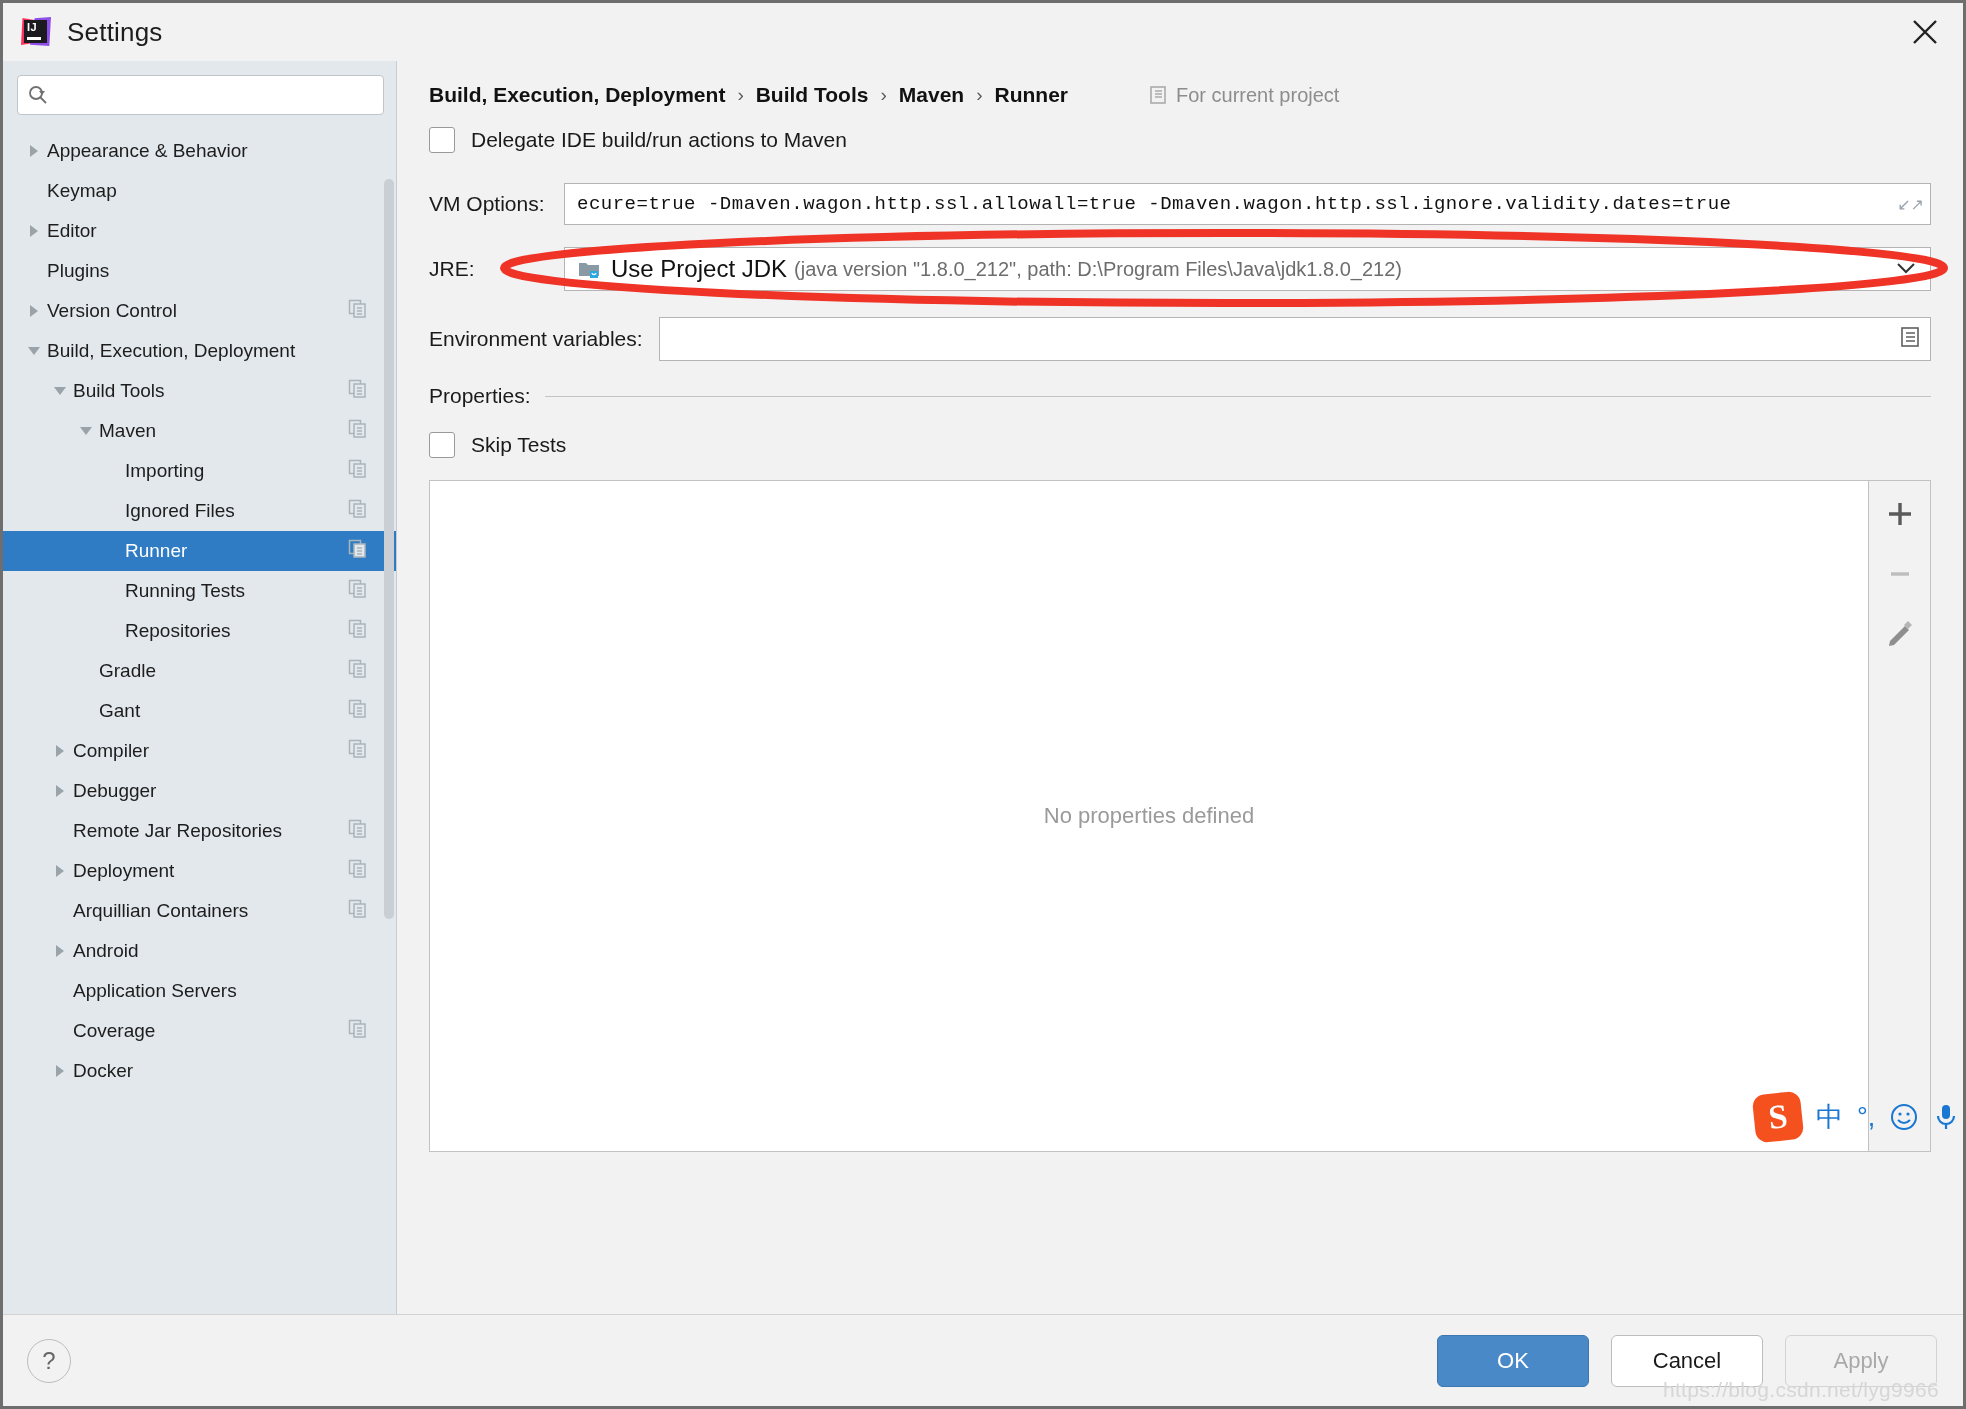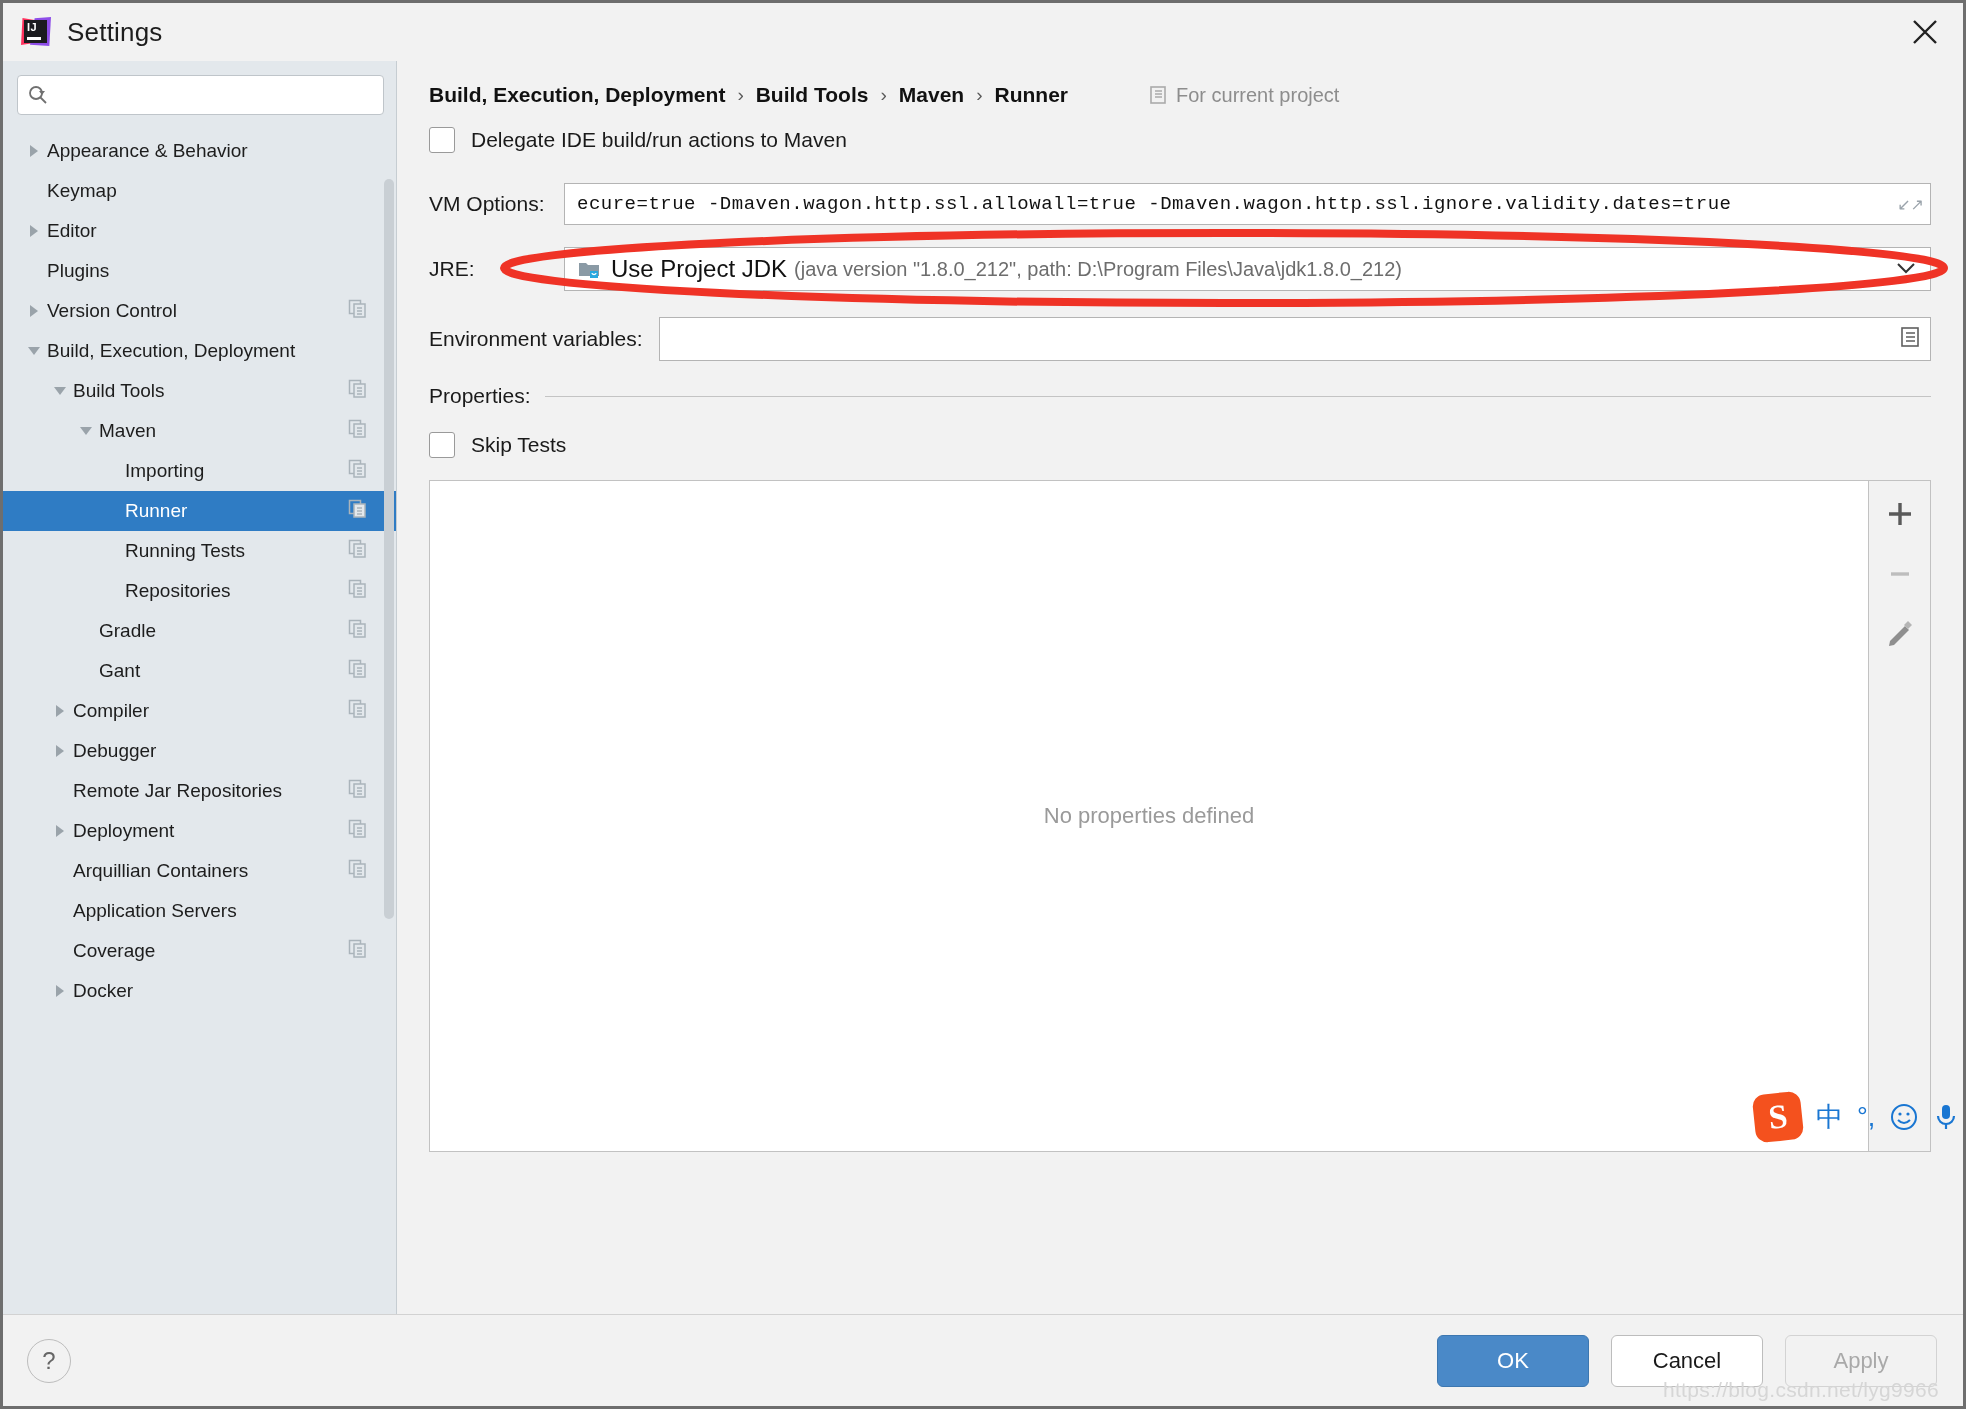--- a/index.html
+++ b/index.html
@@ -338,20 +338,29 @@
           </div>
           <div class="tnode lvl3">
             <span class="twist"></span>
             <span class="tlabel">Importing</span>
             <span class="badge"><svg width="20" height="20" viewBox="0 0 20 20">
                 <rect x="1.5" y="1.5" width="11" height="13" stroke="#aab4bb" stroke-width="1.5" fill="none"></rect>
                 <rect x="6" y="5" width="11" height="13" stroke="#aab4bb" stroke-width="1.5" fill="#e3e8ec"></rect>
                 <path d="M9 9 H14 M9 12 H14 M9 15 H14" stroke="#aab4bb" stroke-width="1.3"></path>
               </svg></span>
           </div>
+          <div class="tnode lvl3">
+            <span class="twist"></span>
+            <span class="tlabel">Ignored Files</span>
+            <span class="badge"><svg width="20" height="20" viewBox="0 0 20 20">
+                <rect x="1.5" y="1.5" width="11" height="13" stroke="#aab4bb" stroke-width="1.5" fill="none"></rect>
+                <rect x="6" y="5" width="11" height="13" stroke="#aab4bb" stroke-width="1.5" fill="#e3e8ec"></rect>
+                <path d="M9 9 H14 M9 12 H14 M9 15 H14" stroke="#aab4bb" stroke-width="1.3"></path>
+              </svg></span>
+          </div>
           <div class="tnode lvl3 sel">
             <span class="twist"></span>
             <span class="tlabel">Runner</span>
             <span class="badge"><svg width="20" height="20" viewBox="0 0 20 20">
                 <rect x="1.5" y="1.5" width="11" height="13" stroke="#aab4bb" stroke-width="1.5" fill="none"></rect>
                 <rect x="6" y="5" width="11" height="13" stroke="#aab4bb" stroke-width="1.5" fill="#e3e8ec"></rect>
                 <path d="M9 9 H14 M9 12 H14 M9 15 H14" stroke="#aab4bb" stroke-width="1.3"></path>
               </svg></span>
           </div>
           <div class="tnode lvl3">
@@ -434,20 +443,28 @@
               </svg></span>
           </div>
           <div class="tnode lvl1">
             <span class="twist"></span>
             <span class="tlabel">Arquillian Containers</span>
             <span class="badge"><svg width="20" height="20" viewBox="0 0 20 20">
                 <rect x="1.5" y="1.5" width="11" height="13" stroke="#aab4bb" stroke-width="1.5" fill="none"></rect>
                 <rect x="6" y="5" width="11" height="13" stroke="#aab4bb" stroke-width="1.5" fill="#e3e8ec"></rect>
                 <path d="M9 9 H14 M9 12 H14 M9 15 H14" stroke="#aab4bb" stroke-width="1.3"></path>
               </svg></span>
+          </div>
+          <div class="tnode lvl1">
+            <span class="twist">
+              <svg width="16" height="16" viewBox="0 0 16 16">
+                <path d="M4 2 L12 8 L4 14 Z" fill="#9aa3aa"></path>
+              </svg>
+            </span>
+            <span class="tlabel">Android</span>
           </div>
           <div class="tnode lvl1">
             <span class="twist"></span>
             <span class="tlabel">Application Servers</span>
           </div>
           <div class="tnode lvl1">
             <span class="twist"></span>
             <span class="tlabel">Coverage</span>
             <span class="badge"><svg width="20" height="20" viewBox="0 0 20 20">
                 <rect x="1.5" y="1.5" width="11" height="13" stroke="#aab4bb" stroke-width="1.5" fill="none"></rect>

